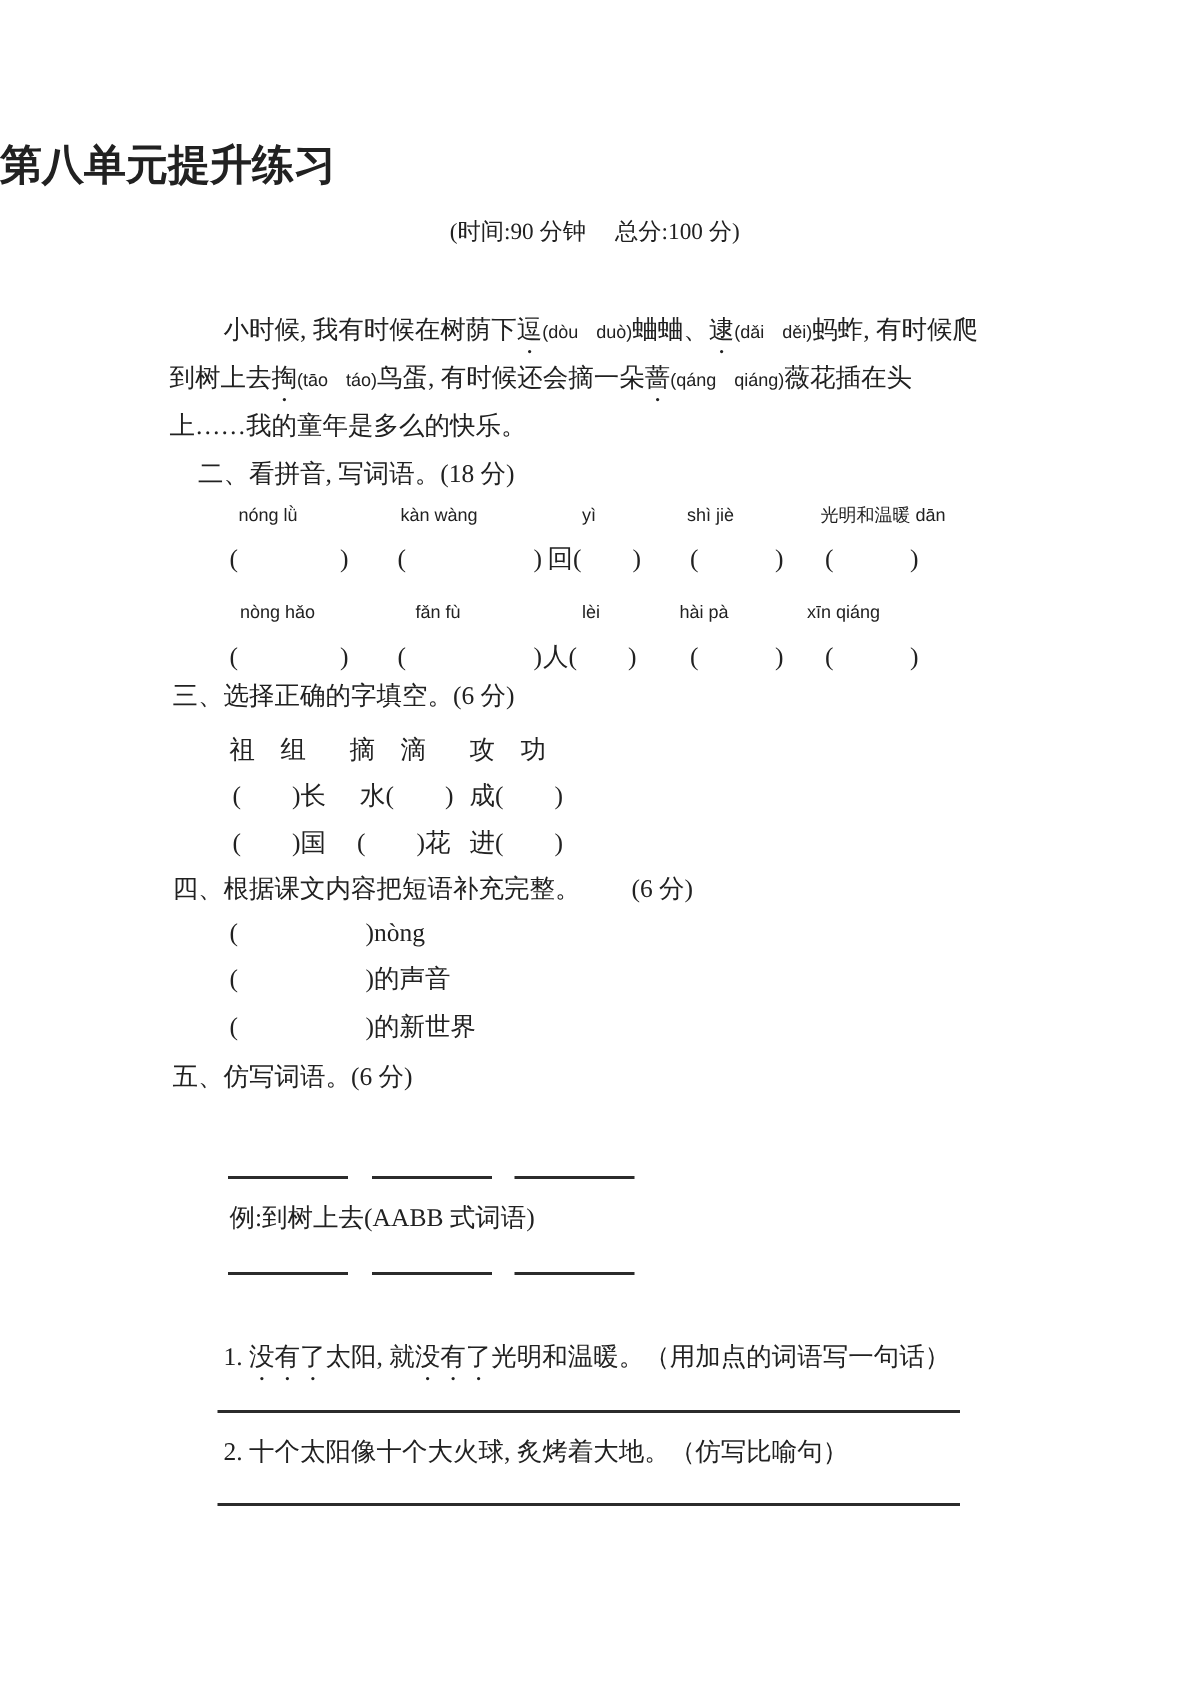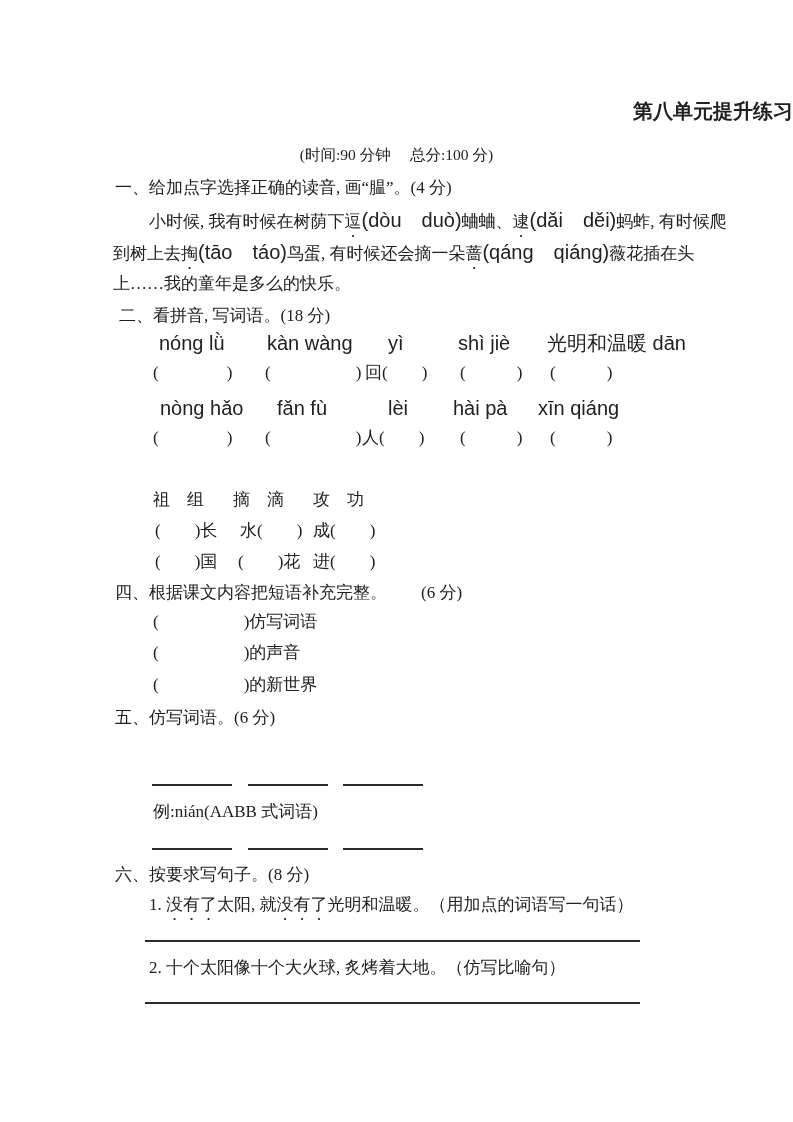--- a/index.html
+++ b/index.html
@@ -6,33 +6,33 @@
   .page{
     position:relative;
     width:793px;height:1122px;
     background:#ffffff;
     font-family:"Liberation Serif","DejaVu Serif",serif;
     color:#212121;
     overflow:hidden;
   }
   .title{
     position:absolute;left:0;right:0;top:96px;
-    text-align:right;font-size:20px;font-weight:bold;
+    text-align:left;font-size:28px;font-weight:bold;
     line-height:30px;white-space:pre;
   }
   .subtitle{
     position:absolute;left:0;right:0;top:144px;
     text-align:center;font-size:15.5px;line-height:22px;white-space:pre;
   }
   .ln{
     position:absolute;font-size:17px;line-height:22px;white-space:pre;
   }
   .py{
     font-family:"Liberation Sans","DejaVu Sans",sans-serif;
-    font-size:20px;
+    font-size:12px;
   }
   .dot{
     -webkit-text-emphasis:filled dot;
     -webkit-text-emphasis-position:under right;
     text-emphasis:filled dot;
     text-emphasis-position:under right;
   }
   .blank{
     position:absolute;height:1px;border-bottom:2px solid #2b2b2b;
   }
@@ -41,26 +41,25 @@
   }
 </style>
 </head>
 <body>
 
 <div class="page">
 
   <div class="title">第八单元提升练习</div>
   <div class="subtitle">(时间:90 分钟　 总分:100 分)</div>
 
-  <div class="ln" style="left:115px;top:177px">一、给加点字选择正确的读音, 画“腽”。(4 分)</div>
   <div class="ln" style="left:149px;top:209px"><span>小时候, 我有时候在树荫下</span><span class="dot">逗</span><span class="py">(dòu　duò)</span><span>蛐蛐、</span><span class="dot">逮</span><span class="py">(dǎi　děi)</span><span>蚂蚱, 有时候爬</span></div>
   <div class="ln" style="left:113px;top:273px">上……我的童年是多么的快乐。</div>
   <div class="ln" style="left:113px;top:241px"><span>到树上去</span><span class="dot">掏</span><span class="py">(tāo　táo)</span><span>鸟蛋, 有时候还会摘一朵</span><span class="dot">蔷</span><span class="py">(qáng　qiáng)</span><span>薇花插在头</span></div>
 
-  <div class="ln" style="left:119px;top:305px">二、看拼音, 写词语。(18 分)</div>
+  <div class="ln" style="left:132px;top:305px">二、看拼音, 写词语。(18 分)</div>
   <span class="ln py" style="left:159px;top:332px">nóng lǜ</span>
   <span class="ln py" style="left:267px;top:332px">kàn wàng</span>
   <span class="ln py" style="left:388px;top:332px">yì</span>
   <span class="ln py" style="left:458px;top:332px">shì jiè</span>
   <span class="ln py" style="left:547px;top:332px">光明和温暖 dān</span>
   <span class="ln" style="left:153px;top:362px">(　　　　)</span>
   <span class="ln" style="left:265px;top:362px">(　　　　　)</span>
   <span class="ln" style="left:365px;top:362px">回(　　)</span>
   <span class="ln" style="left:460px;top:362px">(　　　)</span>
   <span class="ln" style="left:550px;top:362px">(　　　)</span>
@@ -68,43 +67,43 @@
   <span class="ln py" style="left:277px;top:397px">fǎn fù</span>
   <span class="ln py" style="left:388px;top:397px">lèi</span>
   <span class="ln py" style="left:453px;top:397px">hài pà</span>
   <span class="ln py" style="left:538px;top:397px">xīn qiáng</span>
   <span class="ln" style="left:153px;top:427px">(　　　　)</span>
   <span class="ln" style="left:265px;top:427px">(　　　　　)</span>
   <span class="ln" style="left:362px;top:427px">人(　　)</span>
   <span class="ln" style="left:460px;top:427px">(　　　)</span>
   <span class="ln" style="left:550px;top:427px">(　　　)</span>
 
+  <div class="ln" style="left:115px;top:453px">三、选择正确的字填空。(6 分)</div>
   <span class="ln" style="left:153px;top:489px">祖　组</span>
   <span class="ln" style="left:233px;top:489px">摘　滴</span>
   <span class="ln" style="left:313px;top:489px">攻　功</span>
   <span class="ln" style="left:155px;top:520px">(　　)长</span>
   <span class="ln" style="left:240px;top:520px">水(　　)</span>
   <span class="ln" style="left:313px;top:520px">成(　　)</span>
   <span class="ln" style="left:155px;top:551px">(　　)国</span>
   <span class="ln" style="left:238px;top:551px">(　　)花</span>
   <span class="ln" style="left:313px;top:551px">进(　　)</span>
 
   <div class="ln" style="left:115px;top:582px">四、根据课文内容把短语补充完整。　　(6 分)</div>
-  <div class="ln" style="left:153px;top:611px">(　　　　　)仿写词语</div>
+  <div class="ln" style="left:153px;top:611px">(　　　　　)nòng</div>
   <div class="ln" style="left:153px;top:642px">(　　　　　)的声音</div>
   <div class="ln" style="left:153px;top:674px">(　　　　　)的新世界</div>
 
   <div class="ln" style="left:115px;top:707px">五、仿写词语。(6 分)</div>
   <div class="blank" style="left:152px;top:783px;width:80px"></div>
   <div class="blank" style="left:248px;top:783px;width:80px"></div>
   <div class="blank" style="left:343px;top:783px;width:80px"></div>
-  <div class="ln" style="left:153px;top:801px">例:nián(AABB 式词语)</div>
+  <div class="ln" style="left:153px;top:801px">例:到树上去(AABB 式词语)</div>
   <div class="blank" style="left:152px;top:847px;width:80px"></div>
   <div class="blank" style="left:248px;top:847px;width:80px"></div>
   <div class="blank" style="left:343px;top:847px;width:80px"></div>
 
-  <div class="ln" style="left:115px;top:864px">六、按要求写句子。(8 分)</div>
   <div class="ln" style="left:149px;top:894px"><span>1. </span><span class="dot">没有了</span><span>太阳, 就</span><span class="dot">没有了</span><span>光明和温暖。（用加点的词语写一句话）</span></div>
   <div class="ansline" style="left:145px;top:939px;width:495px"></div>
   <div class="ln" style="left:149px;top:957px">2. 十个太阳像十个大火球, 炙烤着大地。（仿写比喻句）</div>
   <div class="ansline" style="left:145px;top:1001px;width:495px"></div>
 
 </div>
 
 </body></html>

